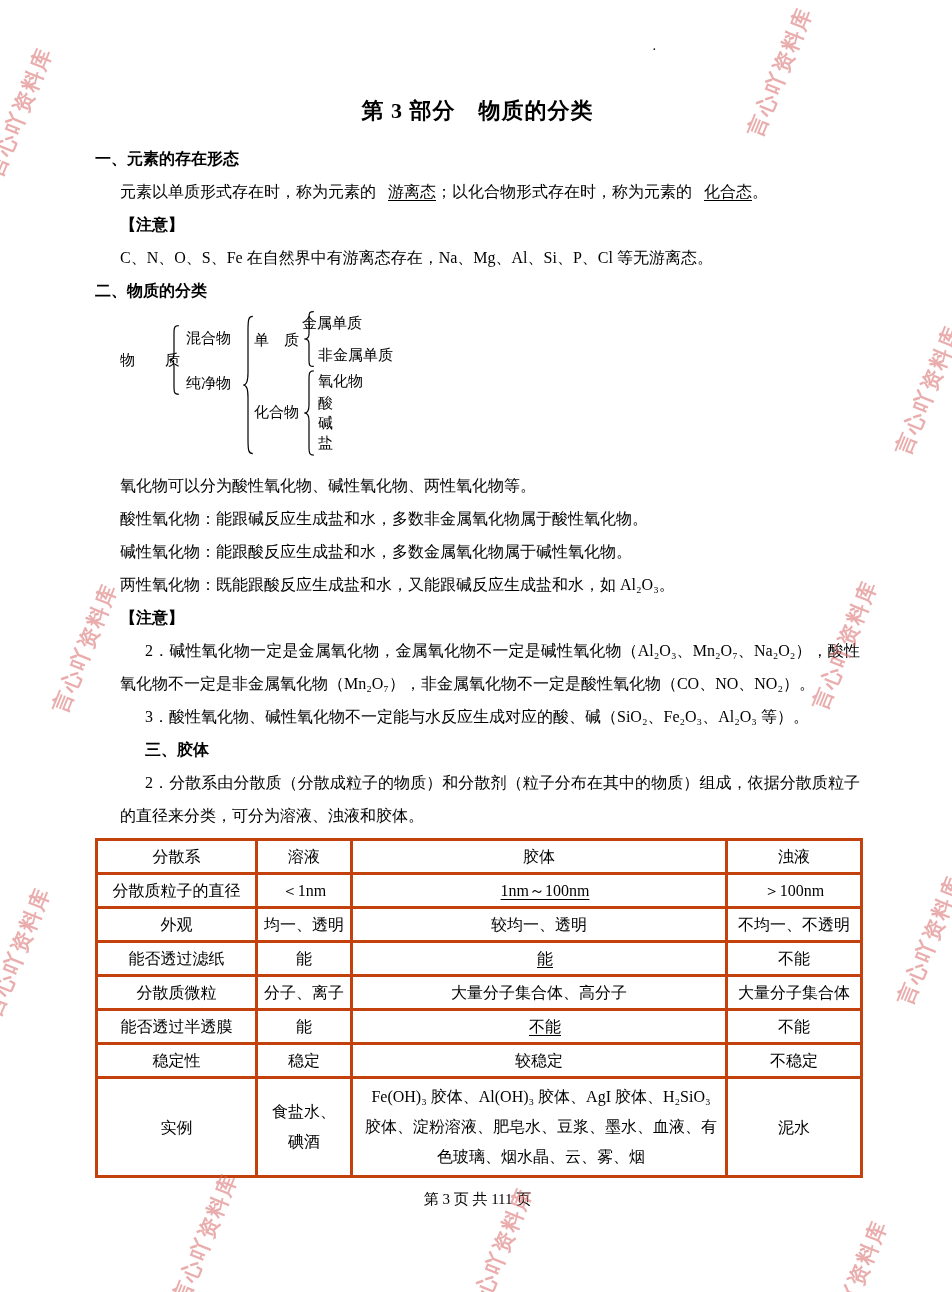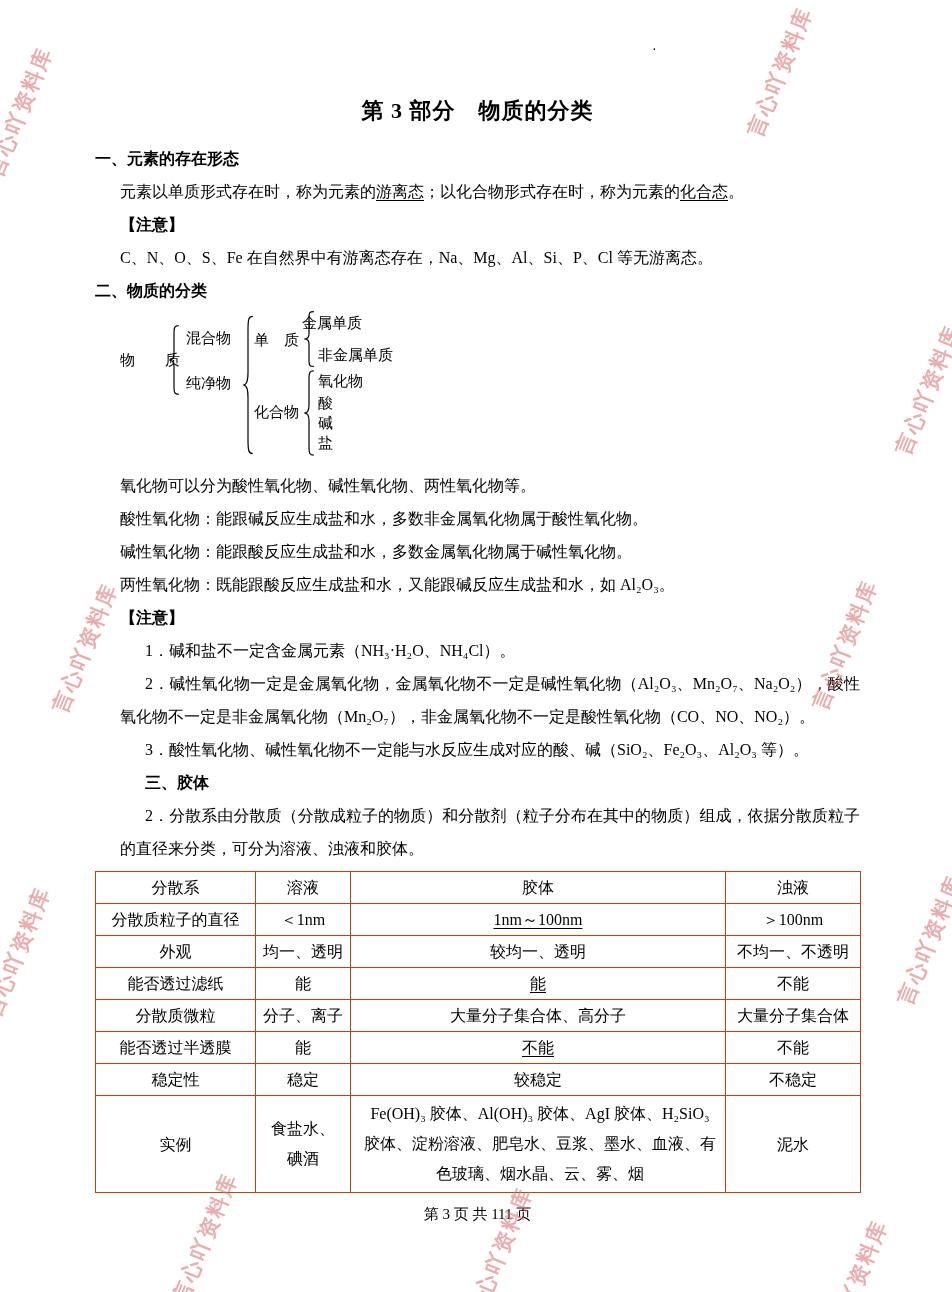--- a/index.html
+++ b/index.html
@@ -17,34 +17,34 @@
   }
   .h2 {
     font-family:"Liberation Sans","DejaVu Sans",sans-serif;
     font-size:16px; font-weight:bold; line-height:33px; 
   }
   .h2.first { margin-top:16px; }
   .h2.sub { margin-left:50px; }
   .para { font-size:16px; line-height:33px; margin-left:25px; text-align:justify; }
   .para.indent { text-indent:25px; }
   .note-label { font-family:"Liberation Sans","DejaVu Sans",sans-serif; font-weight:bold; }
-  u { text-underline-offset:3px; }
+  u { text-underline-offset:3px;padding-left:12px; }
 
   
   .tree { position:relative; height:146px; margin:6px 0 10px 25px; }
   .tnode { position:absolute; font-size:15px; line-height:20px; white-space:nowrap; }
   .brace { position:absolute; width:12px; overflow:visible; }
 
   
   .dispersion-table {
     border-collapse:collapse; margin-top:6px; width:765px;
     font-size:16px; table-layout:fixed;
   }
   .dispersion-table th, .dispersion-table td {
-    border:1px solid #c2410c; padding:3px 6px; text-align:center;
+    border:3px solid #c2410c; padding:3px 6px; text-align:center;
     vertical-align:middle; line-height:25px; font-weight:normal;
     word-break:break-all;
   }
   .cell-left { text-align:left; line-height:30px !important; padding-left:10px !important; }
   .cell-pre { white-space:pre-line; line-height:30px !important; }
 
   .footer { text-align:center; font-size:15px; line-height:26px; margin-top:8px; }
 
   .stray-dot { position:absolute; left:652px; top:42px; font-size:14px; z-index:1; }
 
@@ -111,21 +111,20 @@
       <span class="tnode" style="left:198px;top:100px">碱</span>
       <span class="tnode" style="left:198px;top:120px">盐</span>
     </div>
 
     <p class="para">氧化物可以分为酸性氧化物、碱性氧化物、两性氧化物等。</p>
     <p class="para">酸性氧化物：能跟碱反应生成盐和水，多数非金属氧化物属于酸性氧化物。</p>
     <p class="para">碱性氧化物：能跟酸反应生成盐和水，多数金属氧化物属于碱性氧化物。</p>
     <p class="para">两性氧化物：既能跟酸反应生成盐和水，又能跟碱反应生成盐和水，如 Al₂O₃。</p>
 
     <p class="para note-label">【注意】</p>
-    <p class="para indent">1．碱和盐不一定含金属元素（NH₃·H₂O、NH₄Cl）。</p>
     <p class="para indent">2．碱性氧化物一定是金属氧化物，金属氧化物不一定是碱性氧化物（Al₂O₃、Mn₂O₇、Na₂O₂），酸性氧化物不一定是非金属氧化物（Mn₂O₇），非金属氧化物不一定是酸性氧化物（CO、NO、NO₂）。</p>
     <p class="para indent">3．酸性氧化物、碱性氧化物不一定能与水反应生成对应的酸、碱（SiO₂、Fe₂O₃、Al₂O₃ 等）。</p>
 
     <div class="h2 sub">三、胶体</div>
     <p class="para indent">2．分散系由分散质（分散成粒子的物质）和分散剂（粒子分布在其中的物质）组成，依据分散质粒子的直径来分类，可分为溶液、浊液和胶体。</p>
 
     <table class="dispersion-table">
       <colgroup>
         <col style="width:160px">
           <col style="width:95px">

